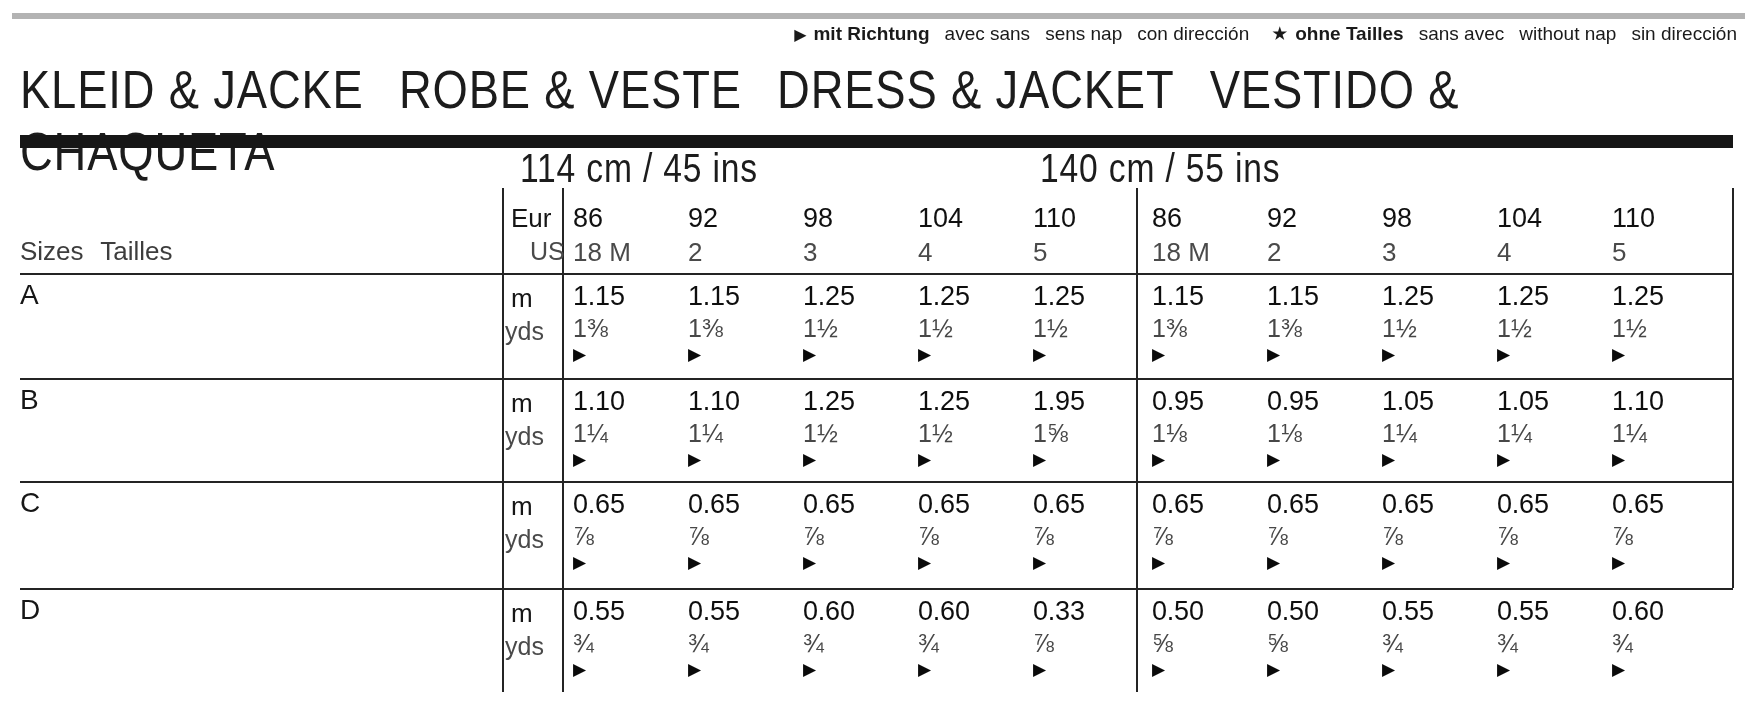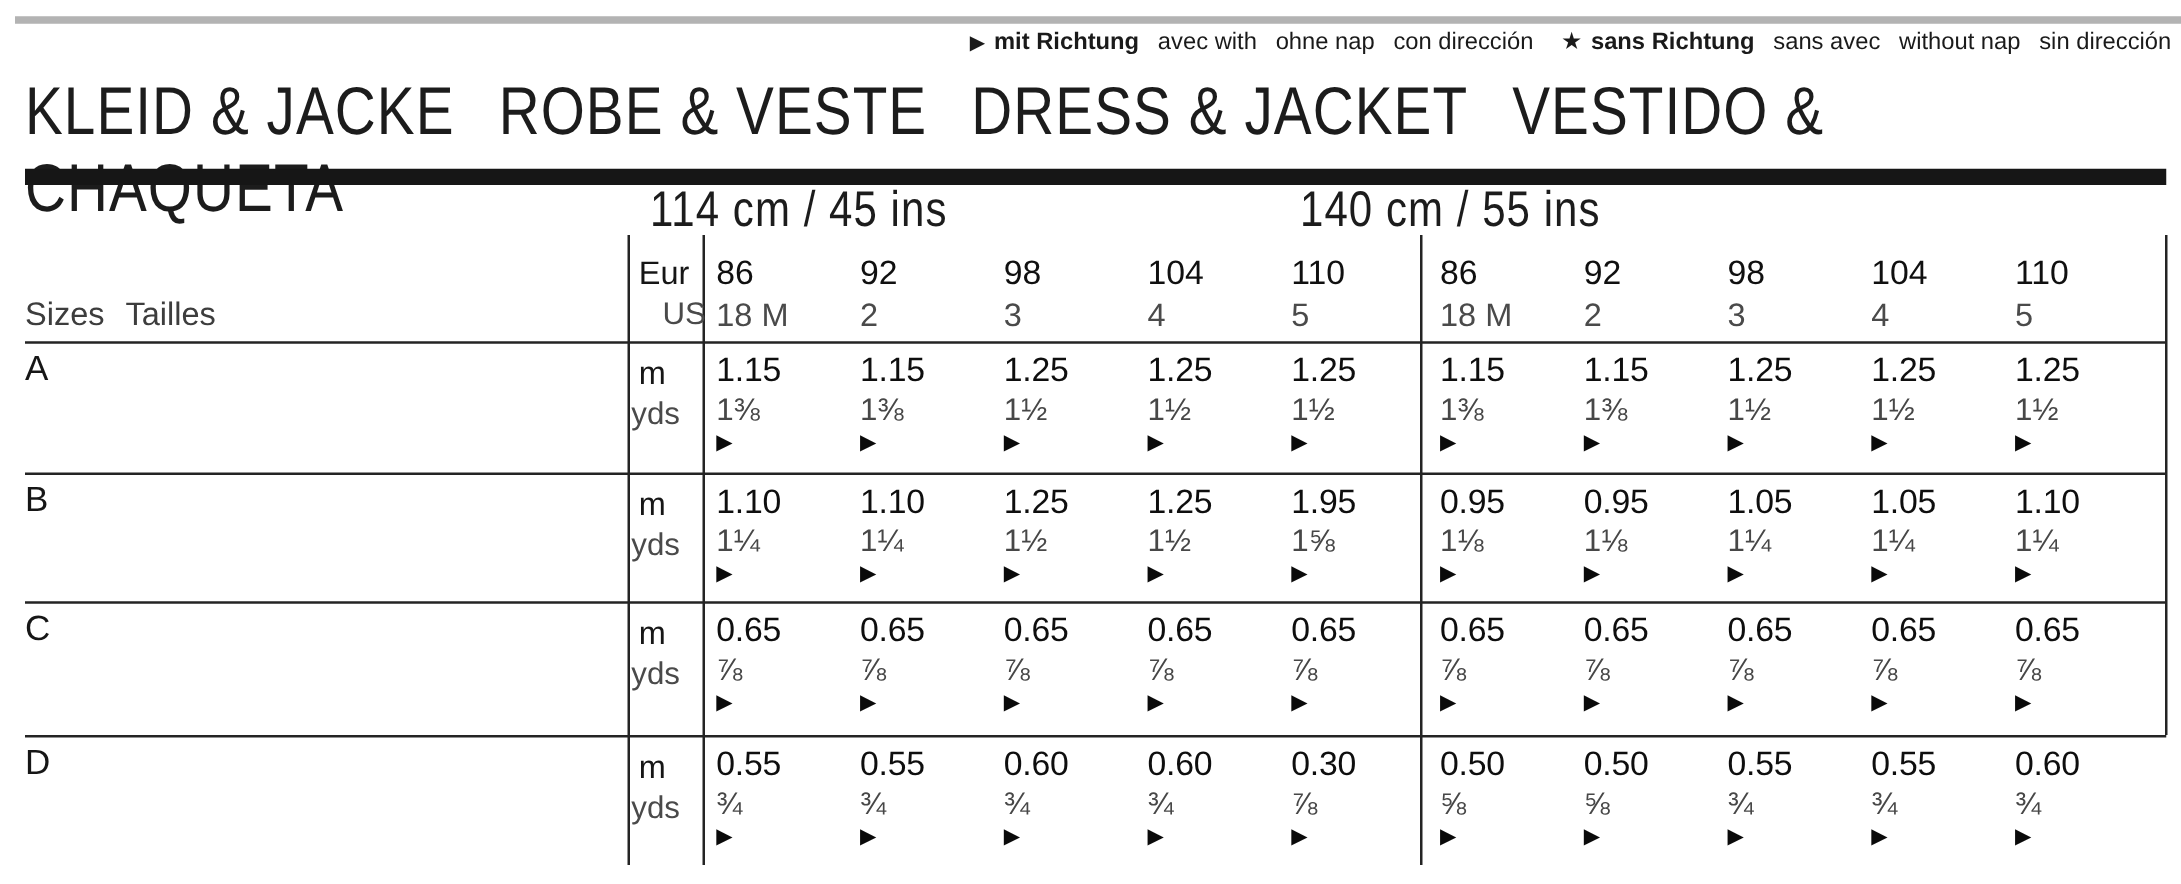--- a/index.html
+++ b/index.html
@@ -39,21 +39,21 @@
   .yd-val{font-size:25px;color:#474747;}
   .nap{font-size:17px;color:#0a0a0a;}
 </style>
 </head>
 <body>
 
 <div id="sheet">
 
   <div class="top-gray-bar"></div>
 
-  <div class="legend" id="legend"><span class="marker">▶</span><span class="bold">mit Richtung</span><span>avec with</span><span>ohne nap</span><span>con dirección</span><span class="marker star">★</span><span class="bold">sans Richtung</span><span>sans avec</span><span>without nap</span><span>sin dirección</span></div>
+  <div class="legend" id="legend"><span class="marker">▶</span><span class="bold">mit Richtung</span><span>avec sans</span><span>sens nap</span><span>con dirección</span><span class="marker star">★</span><span class="bold">ohne Tailles</span><span>sans avec</span><span>without nap</span><span>sin dirección</span></div>
 
   <h1 class="title cond" id="title" style="margin:0;"><span>KLEID &amp; JACKE</span><span>ROBE &amp; VESTE</span><span>DRESS &amp; JACKET</span><span>VESTIDO &amp; CHAQUETA</span></h1>
 
   <div class="thick-rule"></div>
 
   <div class="vline" style="left:502px;top:188px;height:504px;"></div>
   <div class="vline" style="left:562px;top:188px;height:504px;"></div>
   <div class="vline" style="left:1136px;top:188px;height:504px;"></div>
   <div class="vline" style="left:1732px;top:188px;height:400px;"></div>
   <div class="hline" style="left:20px;top:273px;width:1713px;"></div>
@@ -187,21 +187,21 @@
       <div class="abs nap" style="left: 1382px; top: 552px;">▶</div>
       <div class="abs nap" style="left: 1497px; top: 552px;">▶</div>
       <div class="abs nap" style="left: 1612px; top: 552px;">▶</div>
       <div class="abs row-label" style="left: 20px; top: 594px;">D</div>
       <div class="abs unit-dark" style="left: 511px; top: 598px;">m</div>
       <div class="abs unit-light" style="left: 505px; top: 632px;">yds</div>
       <div class="abs m-val" style="left: 573px; top: 596px;">0.55</div>
       <div class="abs m-val" style="left: 688px; top: 596px;">0.55</div>
       <div class="abs m-val" style="left: 803px; top: 596px;">0.60</div>
       <div class="abs m-val" style="left: 918px; top: 596px;">0.60</div>
-      <div class="abs m-val" style="left: 1033px; top: 596px;">0.30</div>
+      <div class="abs m-val" style="left: 1033px; top: 596px;">0.33</div>
       <div class="abs yd-val" style="left: 573px; top: 629px;">¾</div>
       <div class="abs yd-val" style="left: 688px; top: 629px;">¾</div>
       <div class="abs yd-val" style="left: 803px; top: 629px;">¾</div>
       <div class="abs yd-val" style="left: 918px; top: 629px;">¾</div>
       <div class="abs yd-val" style="left: 1033px; top: 629px;">⅞</div>
       <div class="abs nap" style="left: 573px; top: 659px;">▶</div>
       <div class="abs nap" style="left: 688px; top: 659px;">▶</div>
       <div class="abs nap" style="left: 803px; top: 659px;">▶</div>
       <div class="abs nap" style="left: 918px; top: 659px;">▶</div>
       <div class="abs nap" style="left: 1033px; top: 659px;">▶</div>

